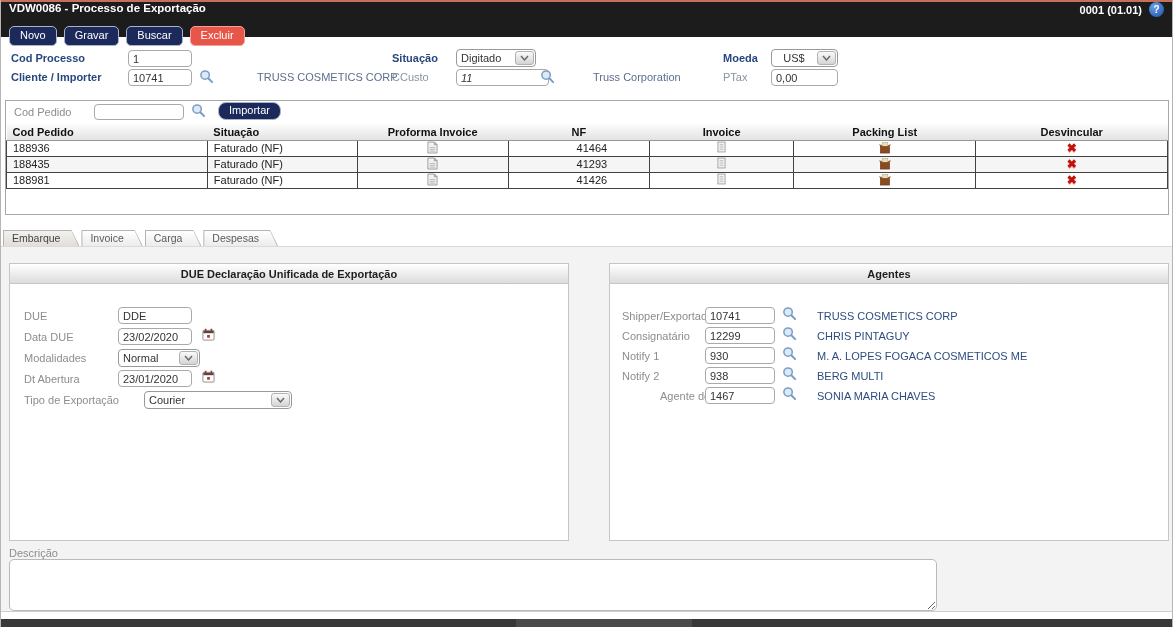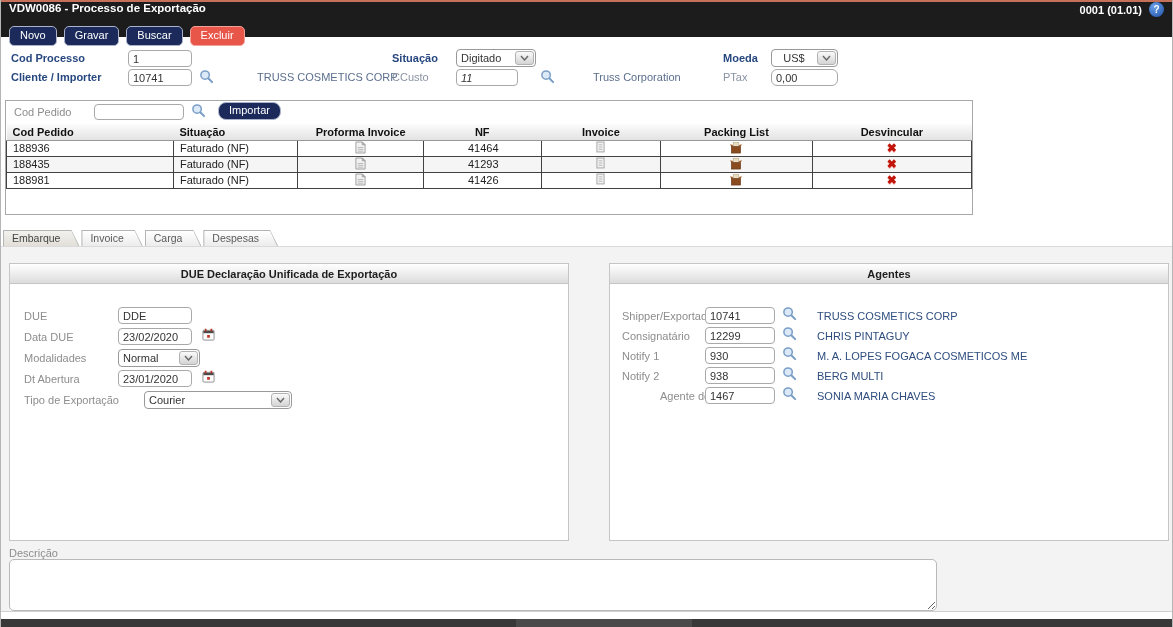--- a/index.html
+++ b/index.html
@@ -37,21 +37,21 @@
   .cal { width:13px; height:13px; display:inline-block; cursor:pointer; }
 
   .select { height:18px; border:1px solid #999; border-radius:4px; background:#fff;
             display:flex; align-items:center; font-size:11px; color:#333; cursor:pointer; }
   .select .val { flex:1; padding:0 4px; white-space:nowrap; overflow:hidden; }
   .select .arrow { width:19px; align-self:stretch; margin:1px; border-radius:3px;
                    background:linear-gradient(#fafafa,#d4d4d4); border:1px solid #b2b2b2;
                    display:flex; align-items:center; justify-content:center; }
 
   
-  .orders-box { position:absolute; left:4px; top:100px; width:968px; height:115px;
+  .orders-box { position:absolute; left:4px; top:100px; width:1164px; height:115px;
                 border:1px solid #a8a8a8; background:#fff; }
   .orders-table { position:absolute; top:23px; left:0; width:100%; border-collapse:collapse;
                   table-layout:fixed; font-size:11px; }
   .orders-table thead th { background:linear-gradient(#fcfcfc,#e3e3e3); font-weight:bold; color:#111;
                            height:16px; border-bottom:1px solid #979797; padding:0 6px; font-size:11px; }
   .orders-table th.l { text-align:left; } .orders-table th.c { text-align:center; }
   .orders-table tbody td { height:15px; border:1px solid #424242; padding:0 6px; color:#222;
                            background:#fff; overflow:hidden; white-space:nowrap;margin-left:28px; }
   .orders-table tbody tr:nth-child(2) td { background:#f5f5f5; }
   .orders-table td.c { text-align:center; }
@@ -120,39 +120,39 @@
   <div class="abs select" style="left:455px; top:49px; width:80px;">
     <span class="val">Digitado</span>
     <span class="arrow">
         <svg width="9" height="6" viewBox="0 0 9 6">
           <path d="M1 1 L4.5 5 L8 1" fill="none" stroke="#666" stroke-width="1.4"></path>
         </svg>
       </span>
   </div>
 
   <span class="abs lbl-muted" style="left:391px; top:71px;">CCusto</span>
-  <input class="abs field" style="left: 455px; top: 69px; width: 62px; font-style: italic;" value="11">
+  <input class="abs field" style="left: 455px; top: 69px; width: 93px; font-style: italic;" value="11">
   <svg class="abs mag" style="left:539px; top:69px;" viewBox="0 0 16 16">
       <circle cx="6.5" cy="6.5" r="4.5" fill="#dce9f7" stroke="#7b9ec7" stroke-width="1.6"></circle>
       <line x1="10.2" y1="10.2" x2="14" y2="14" stroke="#7b9ec7" stroke-width="2.2" stroke-linecap="round"></line>
     </svg>
   <span class="abs txt-co" style="left:592px; top:71px;">Truss Corporation</span>
 
   <span class="abs lbl-navy" style="left:722px; top:52px;">Moeda</span>
   <div class="abs select" style="left:770px; top:49px; width:67px;text-align:center;">
     <span class="val">US$</span>
     <span class="arrow">
         <svg width="9" height="6" viewBox="0 0 9 6">
           <path d="M1 1 L4.5 5 L8 1" fill="none" stroke="#666" stroke-width="1.4"></path>
         </svg>
       </span>
   </div>
 
   <span class="abs lbl-muted" style="left:722px; top:71px;">PTax</span>
-  <input class="abs field" style="left: 770px; top: 69px; width: 67px; border-radius: 6px;" value="0,00">
+  <input class="abs field" style="left: 770px; top: 69px; width: 67px;" value="0,00">
 
   <div class="orders-box">
     <span class="abs lbl-gray" style="left:8px; top:5px;">Cod Pedido</span>
     <input class="abs field" style="left: 88px; top: 3px; width: 90px; height: 16px;" value="">
     <svg class="abs mag" style="left:185px; top:2px;" viewBox="0 0 16 16">
         <circle cx="6.5" cy="6.5" r="4.5" fill="#dce9f7" stroke="#7b9ec7" stroke-width="1.6"></circle>
         <line x1="10.2" y1="10.2" x2="14" y2="14" stroke="#7b9ec7" stroke-width="2.2" stroke-linecap="round"></line>
       </svg>
     <span class="abs btn btn-navy" style="left:212px; top:1px; border-radius:8px; padding:1px 10px 2px;">Importar</span>
 

